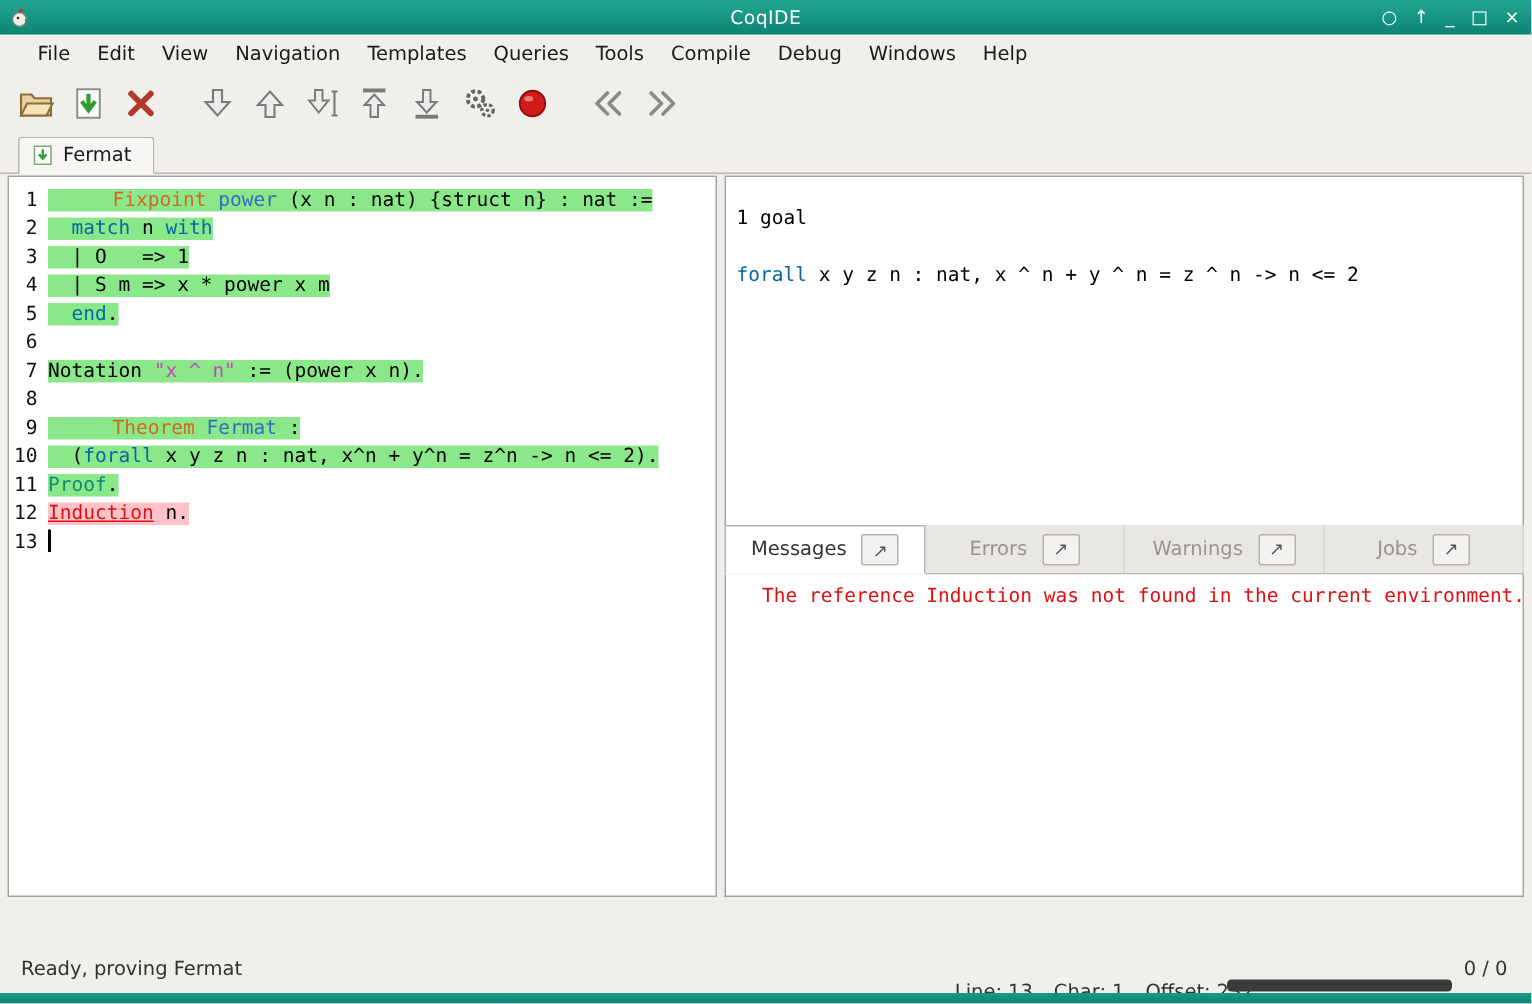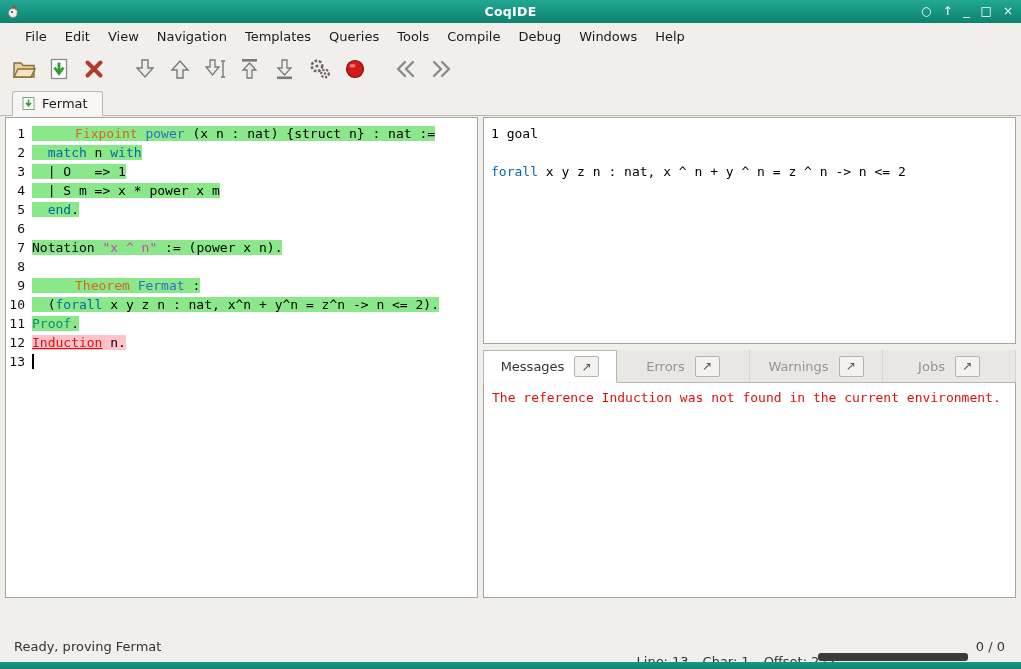--- a/index.html
+++ b/index.html
@@ -12,21 +12,21 @@
   }
   
   .titlebar {
     position:absolute; top:0; left:0; right:0; height:23px;
     background:linear-gradient(#21a893,#0e8372);
     display:flex; align-items:center; color:#fff;
   }
   .app-icon { margin-left:6px; display:flex; }
   .wtitle {
     position:absolute; left:50%; transform:translateX(-50%);
-    font-weight:bold; font-size:12.5px; letter-spacing:0.3px;
+    font-weight:normal; font-size:12.5px; letter-spacing:0.3px;
   }
   .wcontrols { position:absolute; right:8px; display:flex; gap:11px; font-size:12px; }
   .wcontrols span { cursor:default; line-height:23px; }
   
   .menubar {
     position:absolute; top:23px; left:0; right:0; height:26px;
     display:flex; align-items:center; padding-left:16px;
   }
   .menu-item { padding:4px 9px; }
   
@@ -52,24 +52,24 @@
   .main { position:absolute; top:117px; left:0; right:0; height:481px; }
   .editor-pane {
     position:absolute; left:5px; top:0; width:473px; height:481px;
     background:#fff; border:1px solid #a7a39d; overflow:hidden;
     font-family:"DejaVu Sans Mono", monospace; font-size:13px;
     padding-top:6px;
   }
   .vdivider { position:absolute; left:478px; top:0; width:5px; height:481px; }
   .right-col { position:absolute; left:483px; right:5px; top:0; height:481px; }
   .goals-pane {
-    position:absolute; top:0; left:0; right:0; height:227px;
+    position:absolute; top:0; left:0; right:0; height:265px;
     background:#fff; border:1px solid #a7a39d;
     font-family:"DejaVu Sans Mono", monospace; font-size:13px;
-    padding:6px 7px; overflow:hidden;
+    padding:18px 7px; overflow:hidden;
   }
   .hdivider { position:absolute; top:227px; left:0; right:0; height:6px; }
   .messages-notebook { position:absolute; top:233px; left:0; right:0; bottom:0; }
   .ptabs {
     position:absolute; top:0; left:0; right:0; height:33px;
     display:flex; background:#e9e7e3; border-bottom:1px solid #b9b5af;
   }
   .ptab {
     flex:1; display:flex; align-items:center; justify-content:center; gap:10px;
     color:#98948d; border-right:1px solid #d7d4cf; margin-bottom:0;
@@ -79,21 +79,21 @@
     border:1px solid #b9b5af; border-bottom:1px solid #fbfaf9; margin-bottom:-1px;
   }
   .detach {
     width:25px; height:21px; display:flex; align-items:center; justify-content:center;
     background:#f3f2f0; border:1px solid #b7b3ac; border-radius:2px;
     font-size:12px; color:#555;
   }
   .pcontent {
     position:absolute; top:33px; left:0; right:0; bottom:0;
     background:#fff; border:1px solid #a7a39d; border-top:none;
-    padding:7px 8px; overflow:hidden;
+    padding:7px 24px; overflow:hidden;
   }
   .error-text {
     font-family:"DejaVu Sans Mono", monospace; font-size:13px; color:#e01010;
     white-space:pre;
   }
   
   .code-row { display:flex; height:19px; line-height:19px; }
   .gutter { flex:none; width:26px; text-align:right; padding-right:7px; color:#111; }
   .code-text { white-space:pre; }
   .hl { white-space:pre; }

